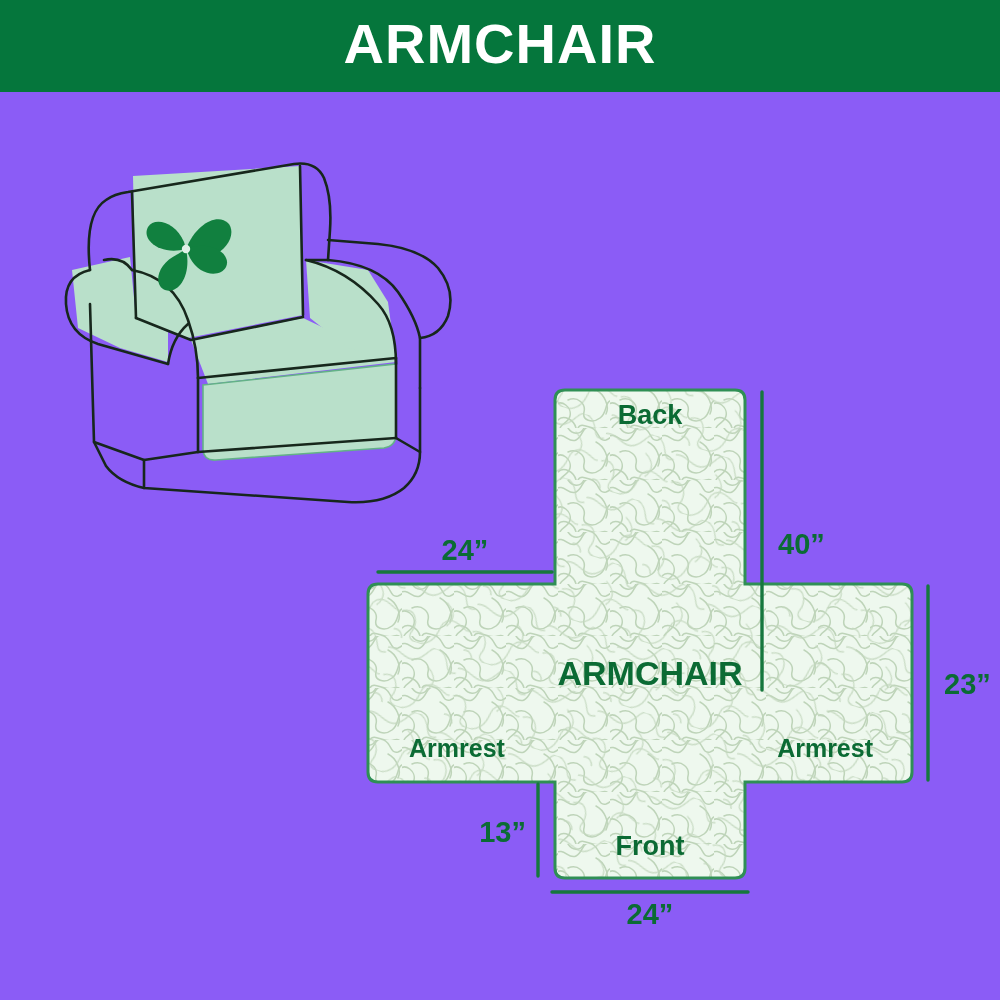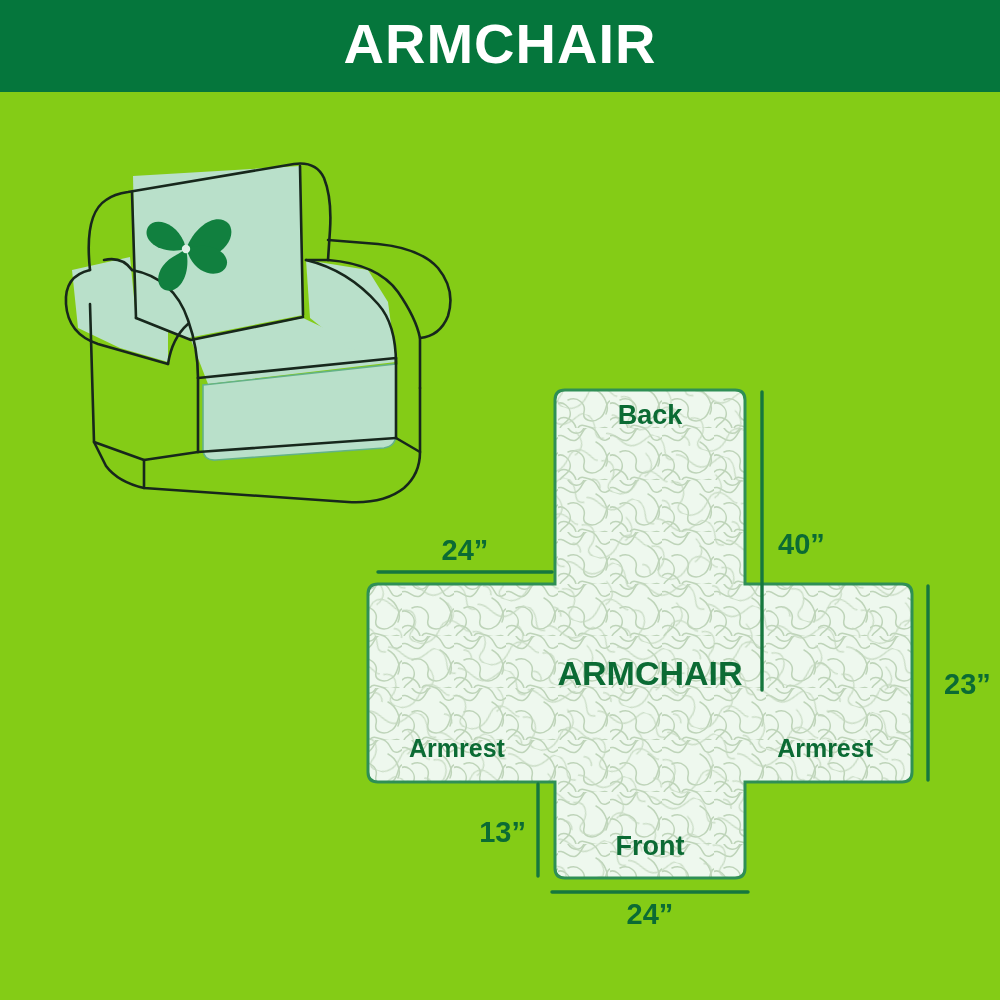--- a/index.html
+++ b/index.html
@@ -38,21 +38,21 @@
     padding: 0 0 4px 0;
   }
 
   
   #content-area {
     position: absolute;
     left: 0;
     top: 92px;
     width: 1000px;
     height: 908px;
-    background: #84cc16;
+    background: #8b5cf6;
   }
 
   #chair-illustration {
     position: absolute;
     left: 48px;
     top: 60px;
     width: 440px;
     height: 380px;
   }
 

